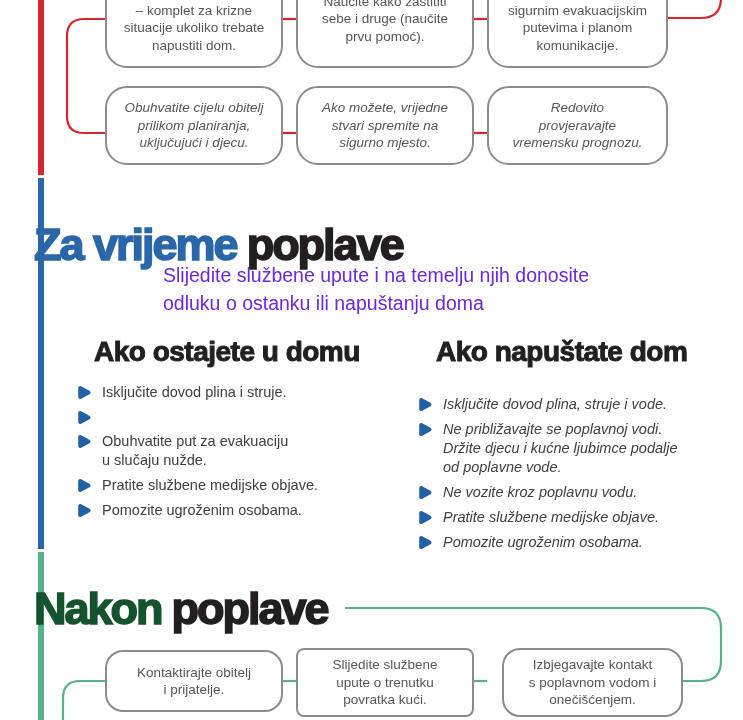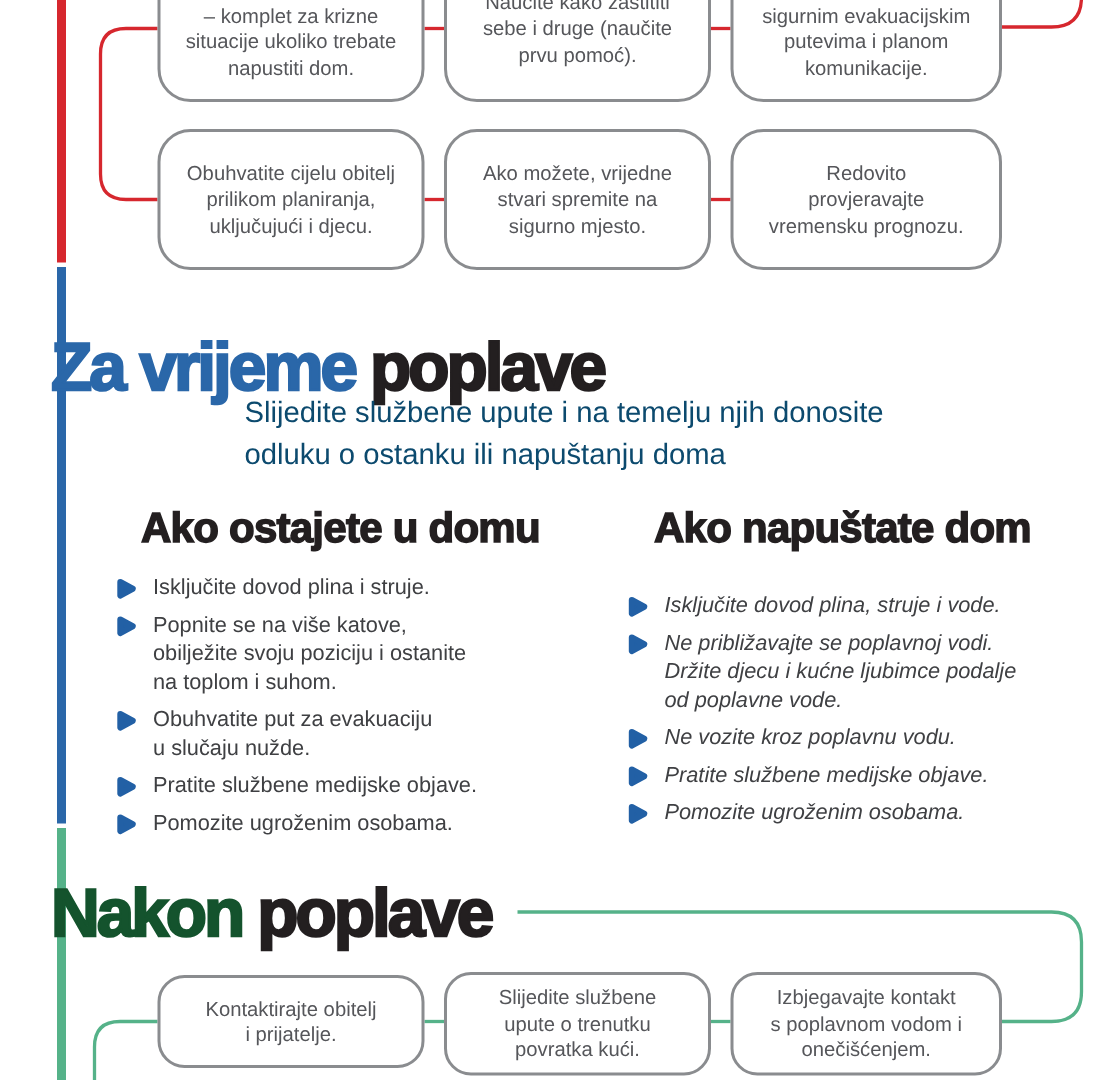--- a/index.html
+++ b/index.html
@@ -22,43 +22,43 @@
     position:absolute;left:34px;margin:0;z-index:2;
     font-size:45px;font-weight:bold;letter-spacing:-2px;
     color:#231f20;-webkit-text-stroke-width:1.6px;line-height:1;
     white-space:nowrap;
   }
   .accent-blue{color:#2a67a9;}
   .accent-green{color:#14532d;}
   .title .rest{margin-left:10px;color:#231f20;}
   .subtitle{
     position:absolute;left:163px;top:261px;z-index:2;
-    font-size:19.5px;line-height:28px;color:#0c4a6e;white-space:pre-line;
+    font-size:19.5px;line-height:28px;color:#6d28d9;white-space:pre-line;
   }
   .h2{
     position:absolute;margin:0;z-index:2;
     font-size:28px;font-weight:bold;letter-spacing:-0.5px;
     color:#231f20;-webkit-text-stroke-width:1px;white-space:nowrap;
   }
   .list{position:absolute;z-index:2;width:300px;}
   .item{display:flex;align-items:flex-start;margin-bottom:6px;}
   .bullet{flex:0 0 15px;margin-top:1px;margin-right:10px;line-height:0;}
   .item-text{
     white-space:pre-line;color:#3f4043;
     font-size:14.5px;line-height:19px;
   }
   
   .b-r1{top:-30px;height:98px;}
-  .b-r2{top:86px;height:94px;}
+  .b-r2{top:86px;height:79px;font-style:italic;}
   .b-c1{left:105px;width:178px;}
   .b-c2{left:296px;width:178px;}
   .b-c3{left:487px;width:181px;}
   .b-a{left:105px;width:178px;top:650px;height:62px;border-radius:18px;}
-  .b-b{left:296px;width:178px;top:648px;height:69px;border-radius:18px;}
-  .b-c{left:487px;width:181px;top:648px;height:69px;border-radius:18px;}
+  .b-b{left:296px;width:178px;top:648px;height:69px;border-radius:8px;}
+  .b-c{left:502px;width:181px;top:648px;height:69px;border-radius:18px;}
 </style>
 </head>
 <body>
 
 <div class="canvas">
 
   <svg class="lines" width="743" height="720" viewBox="0 0 743 720" fill="none">
 
     <rect x="38" y="0" width="6" height="175" fill="#d6272e"></rect>
     <rect x="38" y="178" width="6" height="371" fill="#2a67a9"></rect>
@@ -129,23 +129,20 @@
     <div class="item">
       <span class="bullet"><svg width="15" height="17" viewBox="0 0 15 17">
             <path d="M3.2 4 L11.5 8.5 L3.2 13 Z" fill="#2260a5" stroke="#2260a5" stroke-width="4" stroke-linejoin="round"></path>
           </svg></span>
       <span class="item-text">Isključite dovod plina i struje.</span>
     </div>
     <div class="item">
       <span class="bullet"><svg width="15" height="17" viewBox="0 0 15 17">
             <path d="M3.2 4 L11.5 8.5 L3.2 13 Z" fill="#2260a5" stroke="#2260a5" stroke-width="4" stroke-linejoin="round"></path>
           </svg></span>
-      <span class="item-text">Popnite se na više katove,
-obilježite svoju poziciju i ostanite
-na toplom i suhom.</span>
     </div>
     <div class="item">
       <span class="bullet"><svg width="15" height="17" viewBox="0 0 15 17">
             <path d="M3.2 4 L11.5 8.5 L3.2 13 Z" fill="#2260a5" stroke="#2260a5" stroke-width="4" stroke-linejoin="round"></path>
           </svg></span>
       <span class="item-text">Obuhvatite put za evakuaciju
 u slučaju nužde.</span>
     </div>
     <div class="item">
       <span class="bullet"><svg width="15" height="17" viewBox="0 0 15 17">

